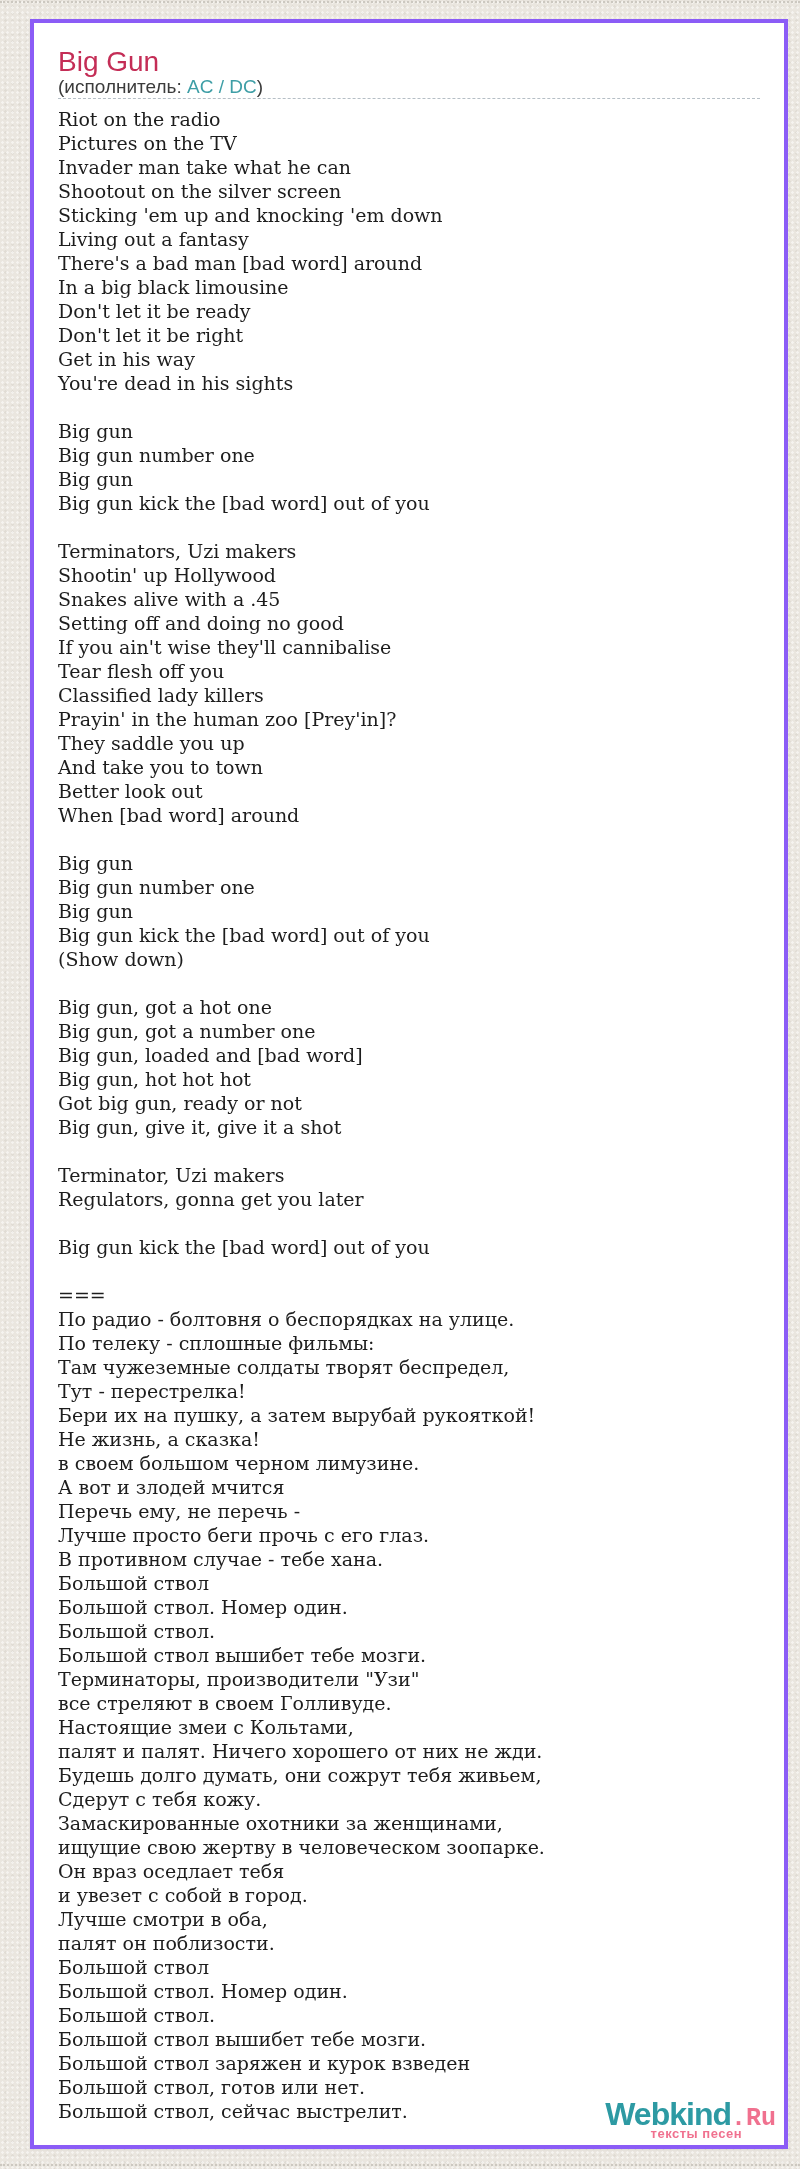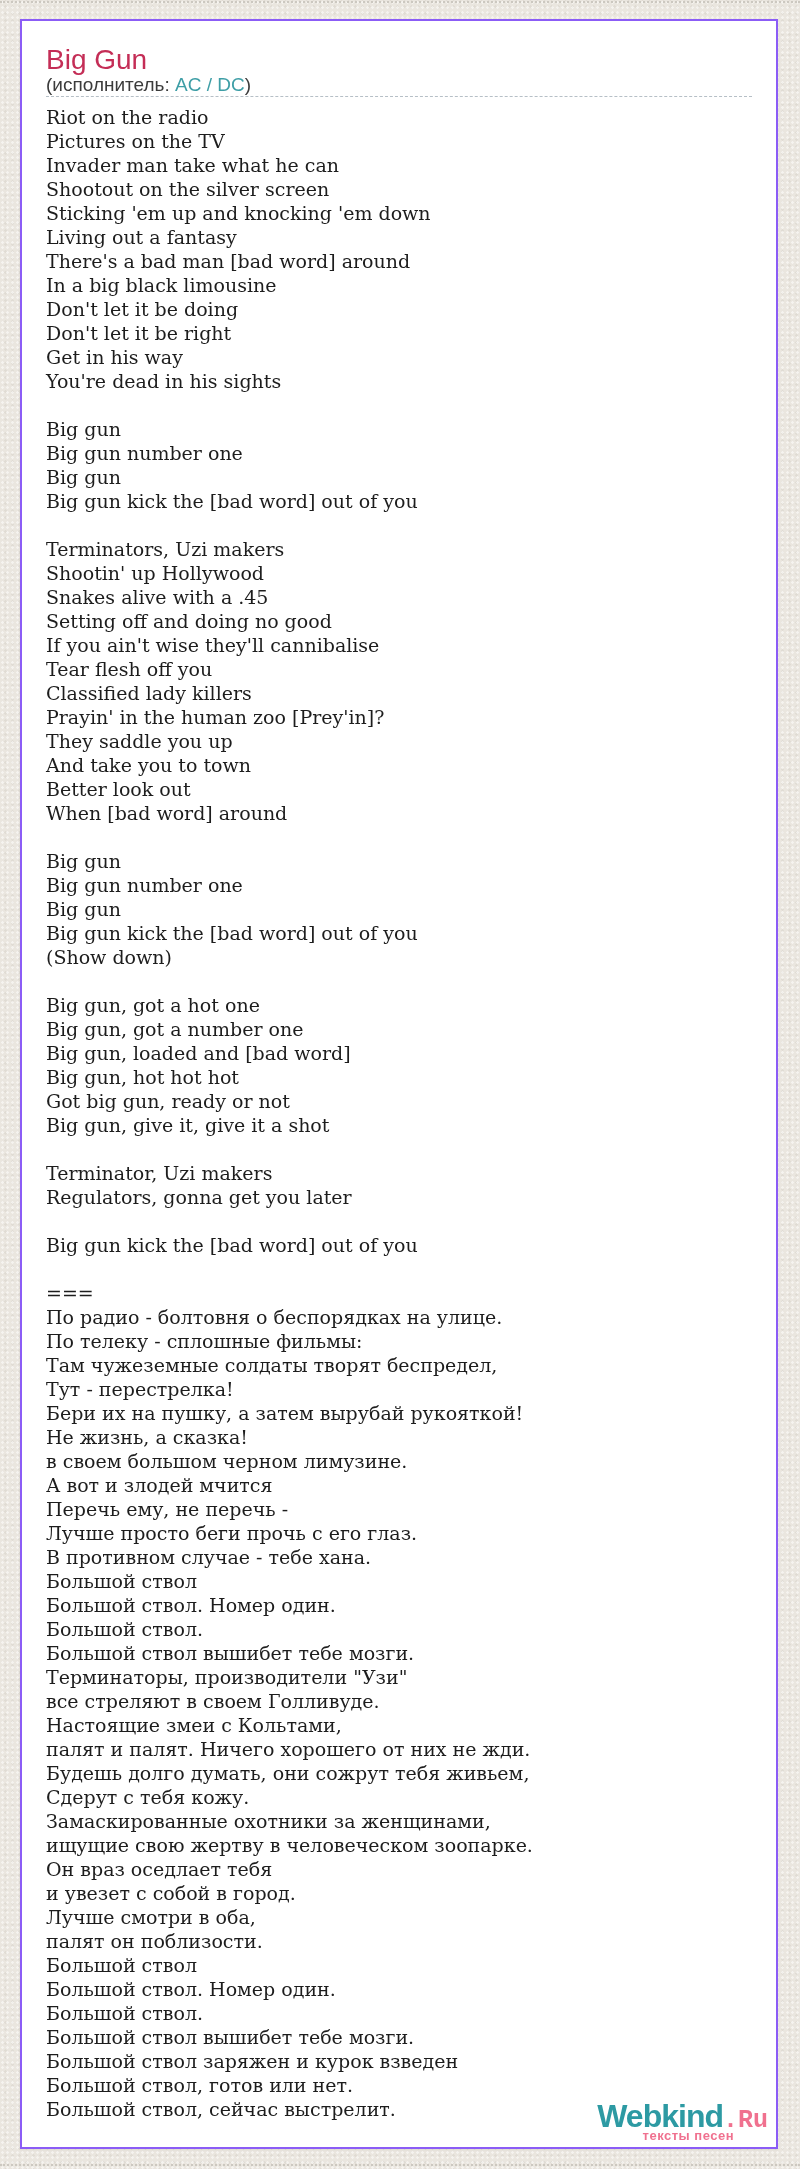--- a/index.html
+++ b/index.html
@@ -19,24 +19,24 @@
   }
   .edge-dots {
     position: absolute; left: 0; width: 100%; height: 0;
     border-top: 2px dotted var(--dotted_edge, #ccc8c0);
   }
   .edge-dots.top { top: 1px; }
   .edge-dots.bottom { top: 2164px; }
 
   .card {
     position: absolute;
-    left: 20px; top: 19px;
+    left: 30px; top: 19px;
     width: 758px; height: 2130px;
     background: var(--card_bg, #ffffff);
-    border: 2px solid #8b5cf6;
+    border: 4px solid #8b5cf6;
     box-shadow: 0 1px 2px rgba(0,0,0,0.06);
     padding: 22px 24px 0 24px;
   }
   .song-header {
     padding-bottom: 2px;
     border-bottom: 1px dashed var(--dashed_divider, #b6bfc6);
   }
   .song-title {
     font-size: 28px;
     line-height: 33px;
@@ -103,21 +103,21 @@
 
   <div class="lyrics">
       <div class="lyric-line">Riot on the radio</div>
       <div class="lyric-line">Pictures on the TV</div>
       <div class="lyric-line">Invader man take what he can</div>
       <div class="lyric-line">Shootout on the silver screen</div>
       <div class="lyric-line">Sticking 'em up and knocking 'em down</div>
       <div class="lyric-line">Living out a fantasy</div>
       <div class="lyric-line">There's a bad man [bad word] around</div>
       <div class="lyric-line">In a big black limousine</div>
-      <div class="lyric-line">Don't let it be doing</div>
+      <div class="lyric-line">Don't let it be ready</div>
       <div class="lyric-line">Don't let it be right</div>
       <div class="lyric-line">Get in his way</div>
       <div class="lyric-line">You're dead in his sights</div>
       <div class="lyric-line">&nbsp;</div>
       <div class="lyric-line">Big gun</div>
       <div class="lyric-line">Big gun number one</div>
       <div class="lyric-line">Big gun</div>
       <div class="lyric-line">Big gun kick the [bad word] out of you</div>
       <div class="lyric-line">&nbsp;</div>
       <div class="lyric-line">Terminators, Uzi makers</div>

